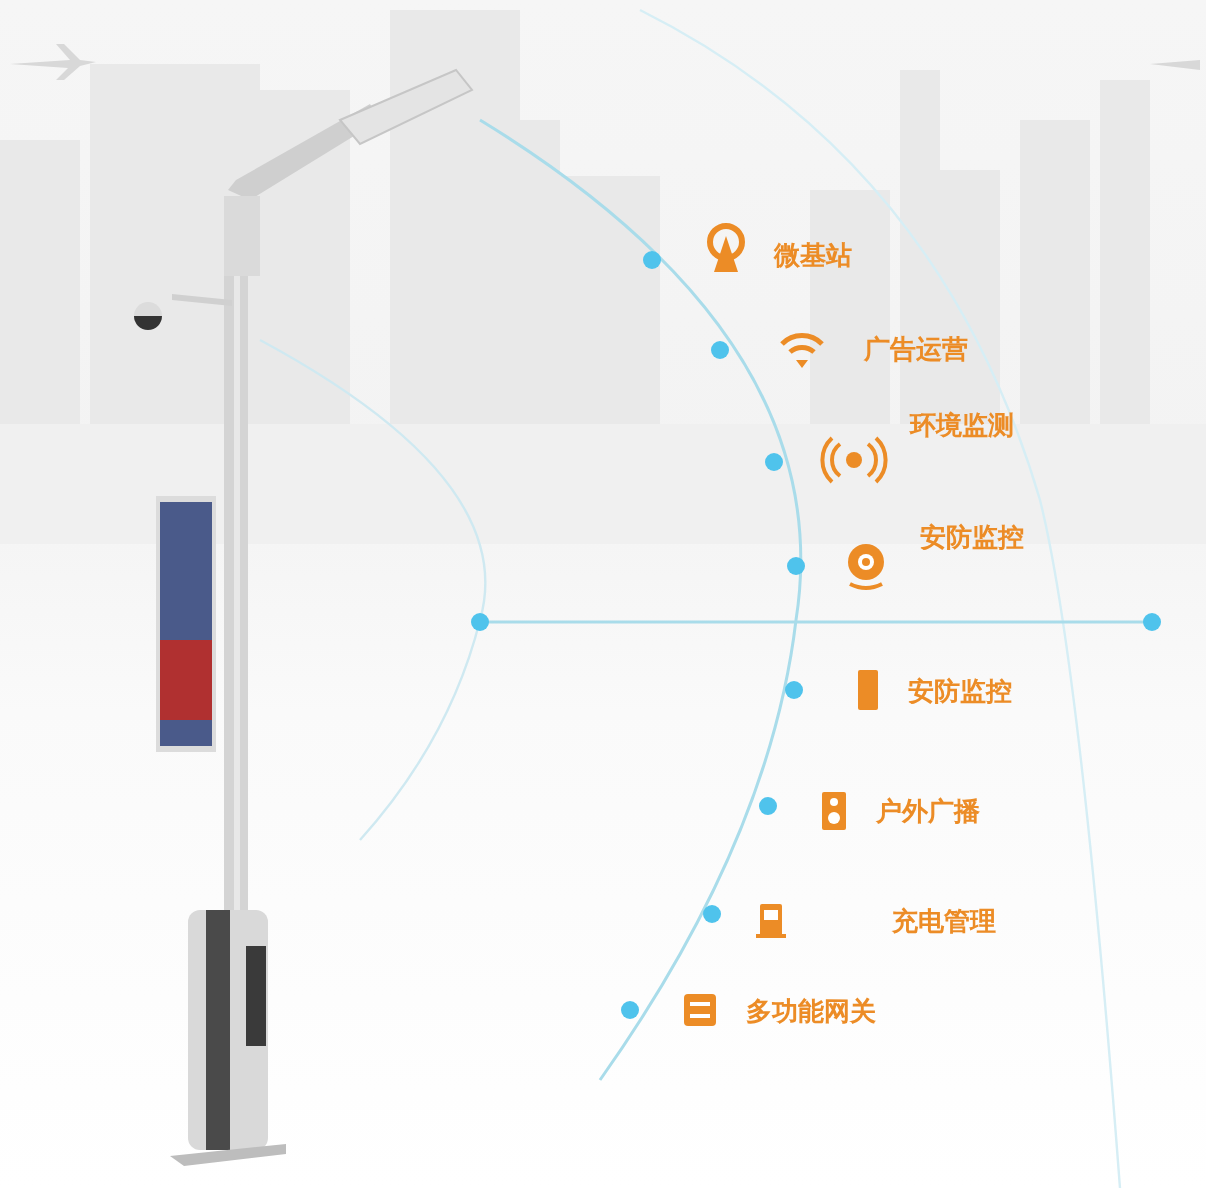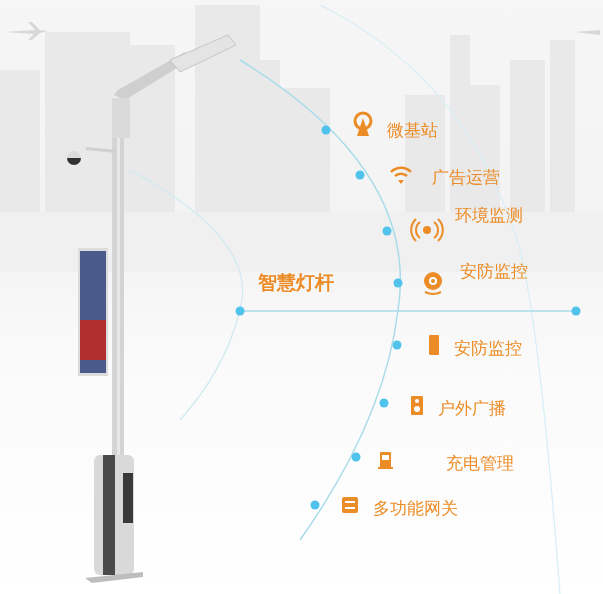--- a/index.html
+++ b/index.html
@@ -1,20 +1,20 @@
 <!DOCTYPE html>
 <html><head>
 <meta charset="utf-8">
 <style>
   * { margin:0; padding:0; box-sizing:border-box; }
   body { width:603px; height:594px; overflow:hidden; background:#fff; font-family:"DejaVu Sans", sans-serif; }
   .stage { position:relative; width:603px; height:594px; background:linear-gradient(180deg,#f6f6f6 0%,#f3f3f3 40%,#fafafa 60%,#fff 100%); overflow:hidden; }
   .bg-svg { position:absolute; left:0; top:0; }
   .item { position:absolute; display:flex; align-items:center; }
-  .item .lbl { font-size:17px; color:#ec8c26; font-weight:normal; white-space:nowrap; }
+  .item .lbl { font-size:13px; color:#ec8c26; font-weight:bold; white-space:nowrap; }
   .title { position:absolute; left:258px; top:270px; font-size:19px; font-weight:bold; color:#ec8c26; }
 </style>
 </head>
 <body>
 
 <div class="stage">
   <svg class="bg-svg" width="603" height="594">
 
     <g fill="#e9e9e9">
       <rect x="45" y="32" width="85" height="180"></rect>
@@ -110,21 +110,20 @@
         <rect x="378" y="467" width="15" height="2"></rect>
       </g>
       <g>
         <rect x="342" y="497" width="16" height="16" rx="2"></rect>
         <rect x="345" y="501" width="10" height="2" fill="#fff"></rect>
         <rect x="345" y="507" width="10" height="2" fill="#fff"></rect>
       </g>
     </g>
   </svg>
 
-  <div class="title">智慧灯杆</div>
 
   <div class="item" style="left:387px;top:119px;">
     <span class="lbl">微基站</span>
   </div>
   <div class="item" style="left:432px;top:166px;">
     <span class="lbl">广告运营</span>
   </div>
   <div class="item" style="left:455px;top:204px;">
     <span class="lbl">环境监测</span>
   </div>

